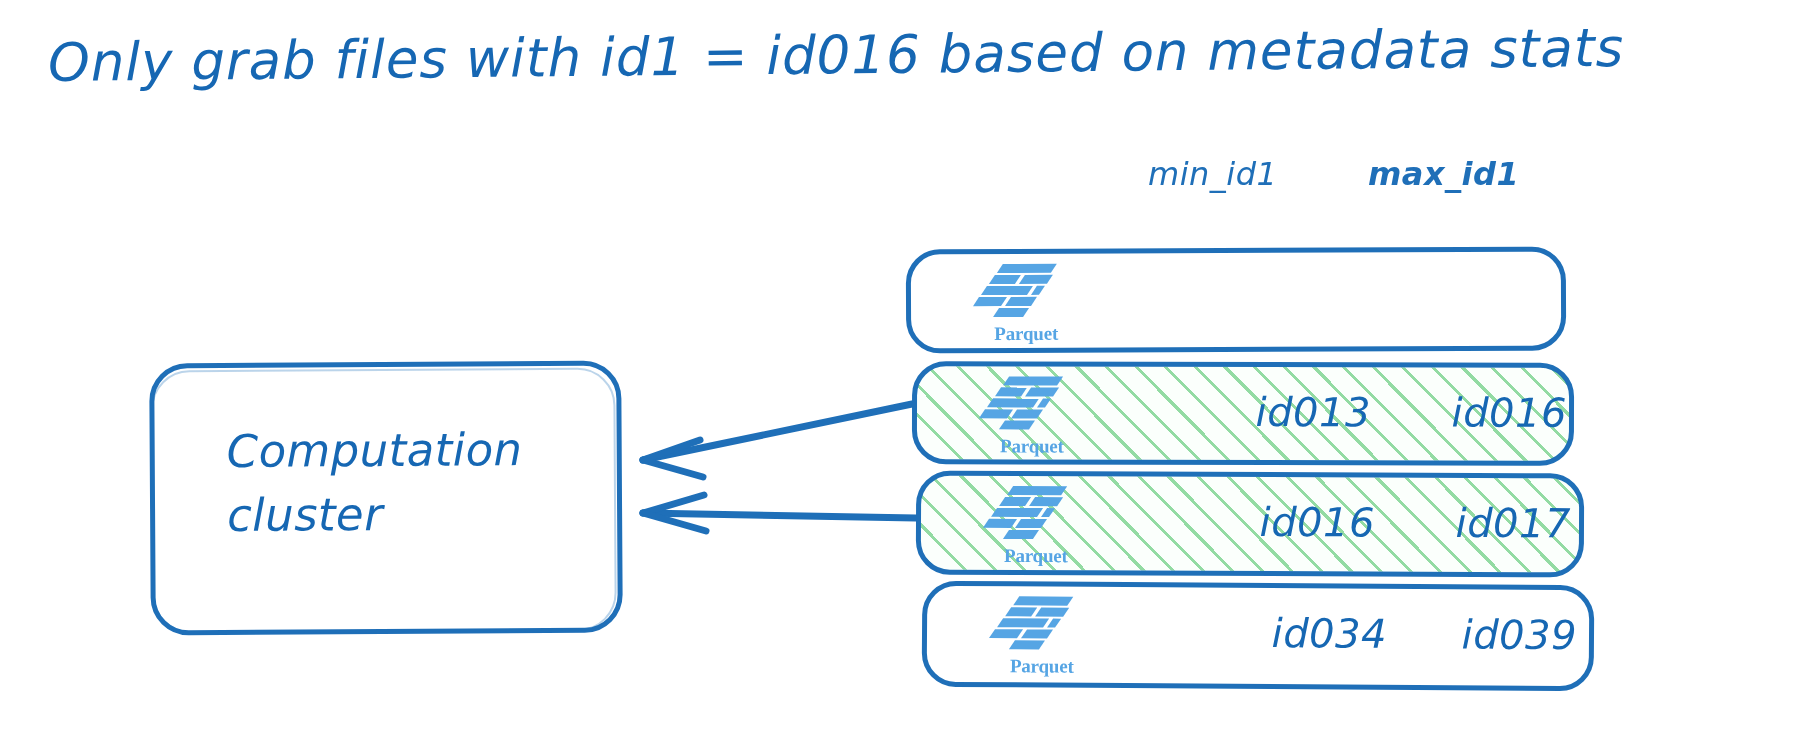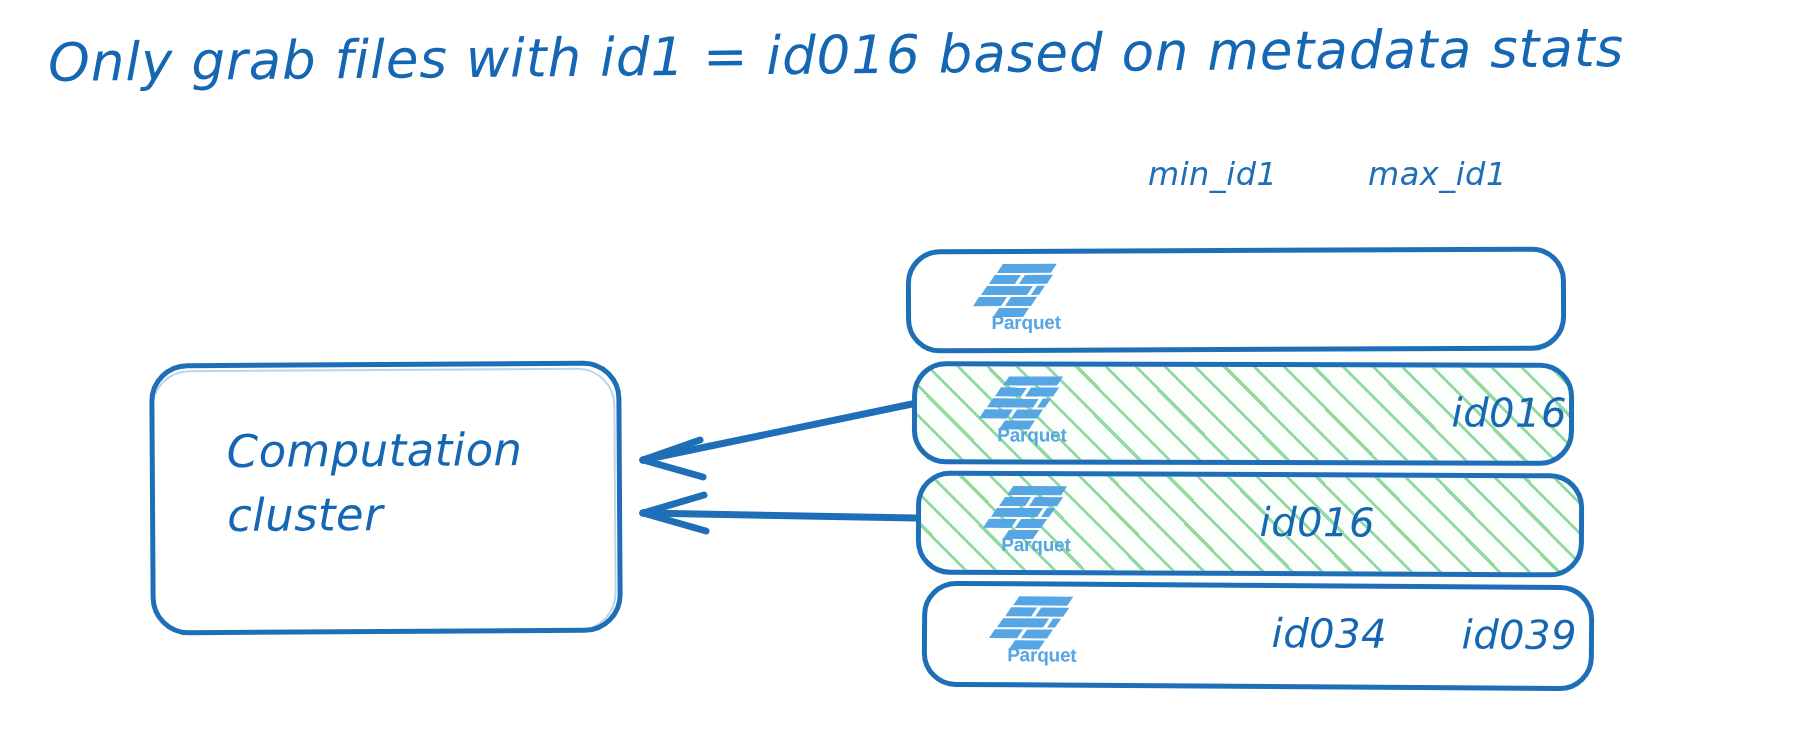--- a/index.html
+++ b/index.html
@@ -45,21 +45,21 @@
   .col-head {
     position: absolute;
     top: 155px;
     font-size: 32px;
     font-style: italic;
     color: #1f6fb8;
     letter-spacing: 0.5px;
     white-space: nowrap;
   }
   .col-head.min { left: 1148px; font-style: italic; }
-  .col-head.max { left: 1368px; }
+  .col-head.max { left: 1368px; font-weight: bold; }
 
   
   .cluster {
     position: absolute;
     left: 150px;
     top: 362px;
     width: 472px;
     height: 272px;
     border: 5px solid #1f6fb8;
     border-radius: 38px;
@@ -140,24 +140,24 @@
   .parquet-mark {
     position: absolute;
     left: 10px;
     top: 0px;
     width: 86px;
     height: 62px;
   }
   .parquet-word {
     position: absolute;
     left: 4px;
-    top: 50px;
+    top: 61px;
     width: 118px;
     text-align: center;
-    font-family: Liberation Sans, sans-serif;
+    font-family: Liberation Serif, serif;
     font-size: 19px;
     font-weight: bold;
     color: #56a5e4;
     letter-spacing: -0.2px;
   }
 
   .cell {
     position: absolute;
     top: 22px;
     font-size: 40px;
@@ -235,20 +235,21 @@
               <polygon points="52,13 80,13 74,22 46,22"></polygon>
               <polygon points="14,24 60,24 54,33 8,33"></polygon>
               <polygon points="64,24 72,24 66,33 58,33"></polygon>
               <polygon points="6,35 34,35 28,44 0,44"></polygon>
               <polygon points="38,35 64,35 58,44 32,44"></polygon>
               <polygon points="26,46 56,46 50,55 20,55"></polygon>
             </g>
           </svg>
           <div class="parquet-word">Parquet</div>
         </div>
+        <div class="cell min">id013</div>
         <div class="cell max">id016</div>
       </div>
     </div>
 
     <div class="file-row r2 selected">
       <div class="row-inner">
         <div class="parquet">
           <svg class="parquet-mark" viewBox="0 0 86 62">
             <g fill="#56a5e4">
               <polygon points="30,2 84,2 78,11 24,11"></polygon>
@@ -257,20 +258,21 @@
               <polygon points="14,24 60,24 54,33 8,33"></polygon>
               <polygon points="64,24 72,24 66,33 58,33"></polygon>
               <polygon points="6,35 34,35 28,44 0,44"></polygon>
               <polygon points="38,35 64,35 58,44 32,44"></polygon>
               <polygon points="26,46 56,46 50,55 20,55"></polygon>
             </g>
           </svg>
           <div class="parquet-word">Parquet</div>
         </div>
         <div class="cell min">id016</div>
+        <div class="cell max">id017</div>
       </div>
     </div>
 
     <div class="file-row r3">
       <div class="row-inner">
         <div class="parquet">
           <svg class="parquet-mark" viewBox="0 0 86 62">
             <g fill="#56a5e4">
               <polygon points="30,2 84,2 78,11 24,11"></polygon>
               <polygon points="22,13 48,13 42,22 16,22"></polygon>

